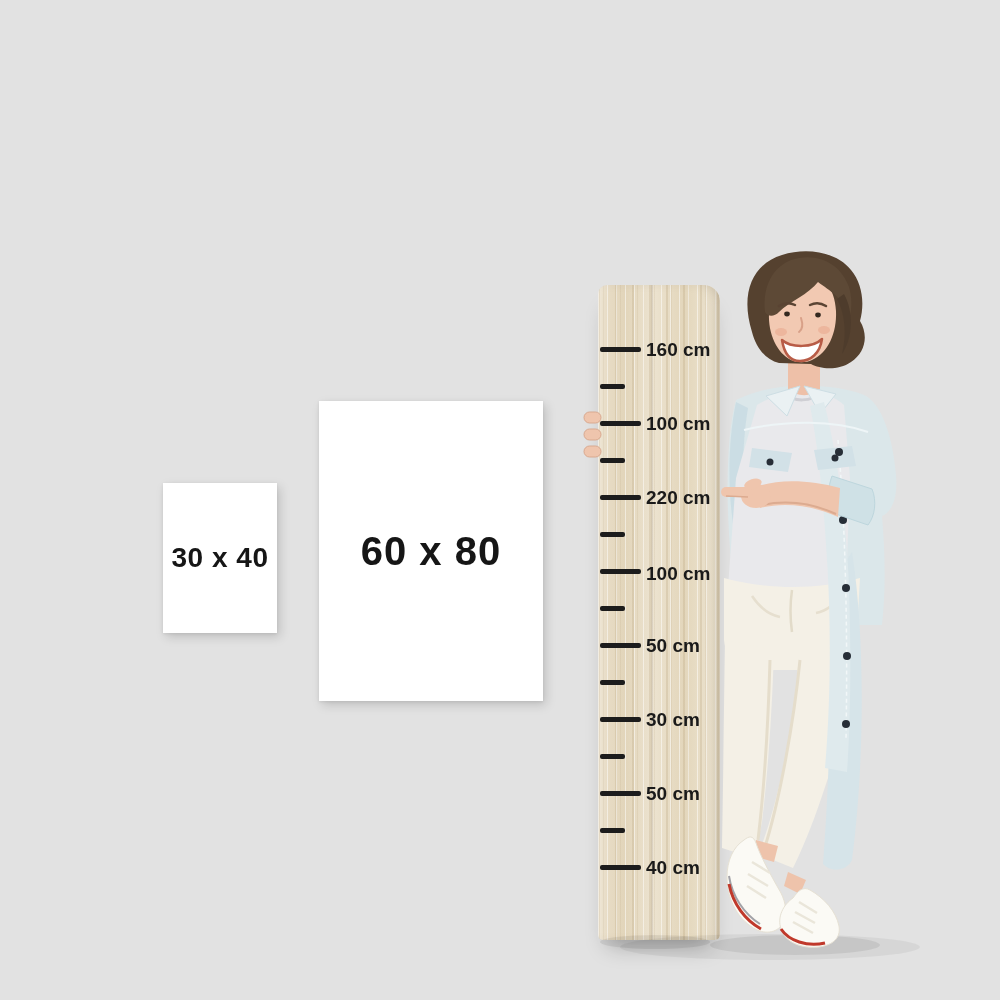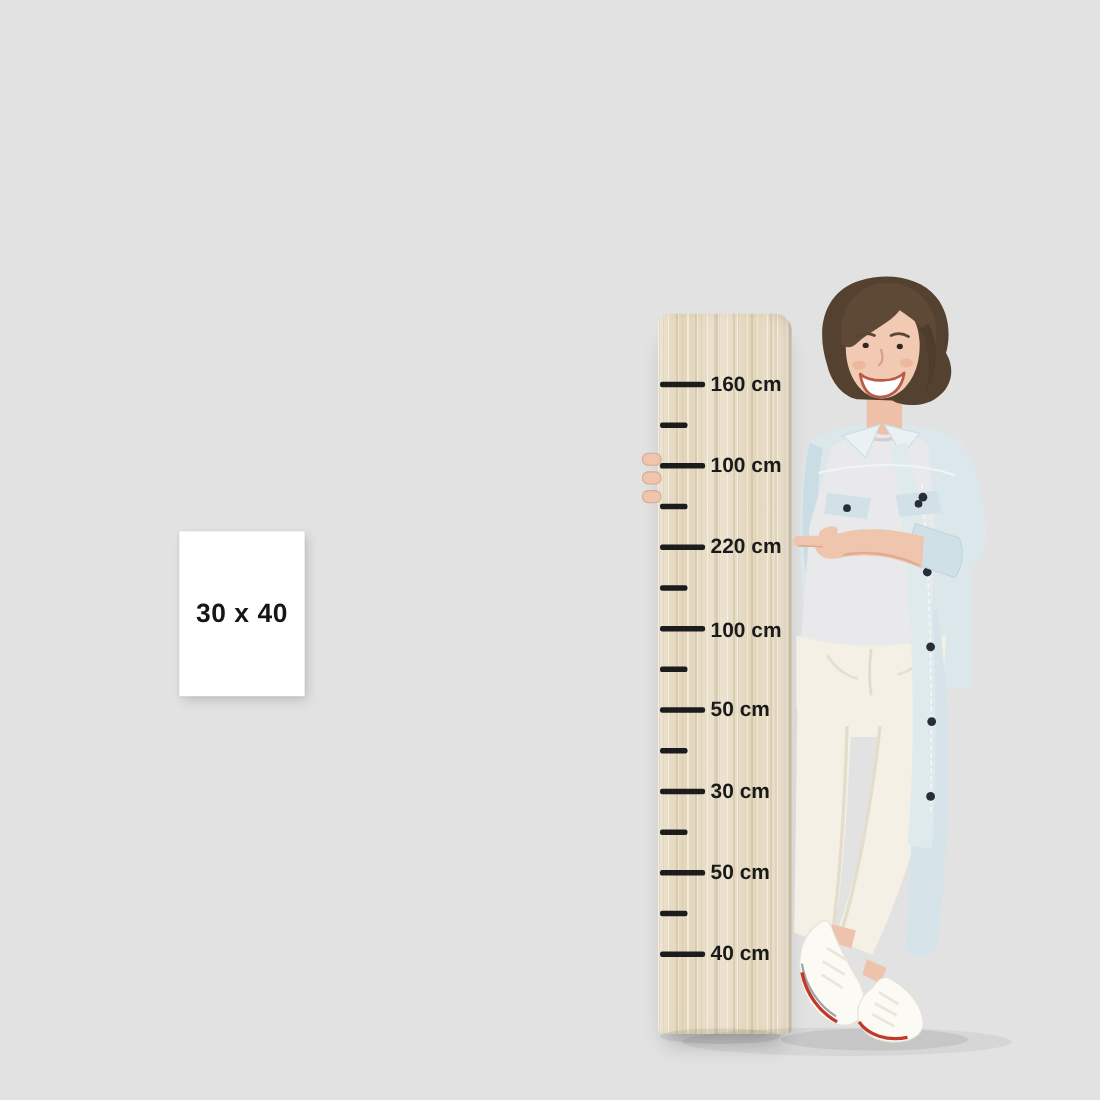--- a/index.html
+++ b/index.html
@@ -17,21 +17,21 @@
   #banner .banner-text{
     font-family:"DejaVu Serif","Liberation Serif",serif;
     font-size:40px;color:#fbfbfb;letter-spacing:.5px;white-space:nowrap;
   }
   
   .size-box{
     position:absolute;background:#ffffff;display:flex;align-items:center;justify-content:center;
     color:#161616;font-weight:700;
     box-shadow:3px 4px 10px rgba(0,0,0,.15),0 1px 3px rgba(0,0,0,.08);
   }
-  #box-small{left:163px;top:483px;width:114px;height:150px;font-size:24px;letter-spacing:.5px;}
+  #box-small{left:163px;top:483px;width:114px;height:150px;font-size:28px;letter-spacing:.5px;}
   #box-large{left:319px;top:401px;width:224px;height:300px;font-size:40px;letter-spacing:1px;}
   
   #ruler{
     position:absolute;left:598px;top:285px;width:122px;height:655px;
     border-radius:9px 16px 5px 5px;
     background-color:#e8ddc6;
     background-image:
       repeating-linear-gradient(90deg, rgba(150,128,95,0) 0 53px, rgba(150,128,95,.28) 53px 55px, rgba(150,128,95,0) 55px 108px),
       repeating-linear-gradient(90deg, rgba(255,255,255,.5) 0 1px, rgba(255,255,255,0) 1px 9px),
       repeating-linear-gradient(90deg, rgba(189,169,132,.30) 0 2px, rgba(189,169,132,0) 2px 5px, rgba(189,169,132,.18) 5px 6px, rgba(189,169,132,0) 6px 17px),
@@ -51,20 +51,23 @@
   #model{position:absolute;left:580px;top:250px;width:360px;height:710px;}
 </style>
 </head>
 <body>
 
 <div id="stage">
 
 
   <div id="box-small" class="size-box">
     <span>30 x 40</span>
+  </div>
+  <div id="box-large" class="size-box">
+    <span>60 x 80</span>
   </div>
 
   <div id="ruler">
     <div class="tick-major" style="top:62px"></div>
     <div class="tick-major" style="top:136px"></div>
     <div class="tick-major" style="top:210px"></div>
     <div class="tick-major" style="top:284px"></div>
     <div class="tick-major" style="top:358px"></div>
     <div class="tick-major" style="top:432px"></div>
     <div class="tick-major" style="top:506px"></div>

